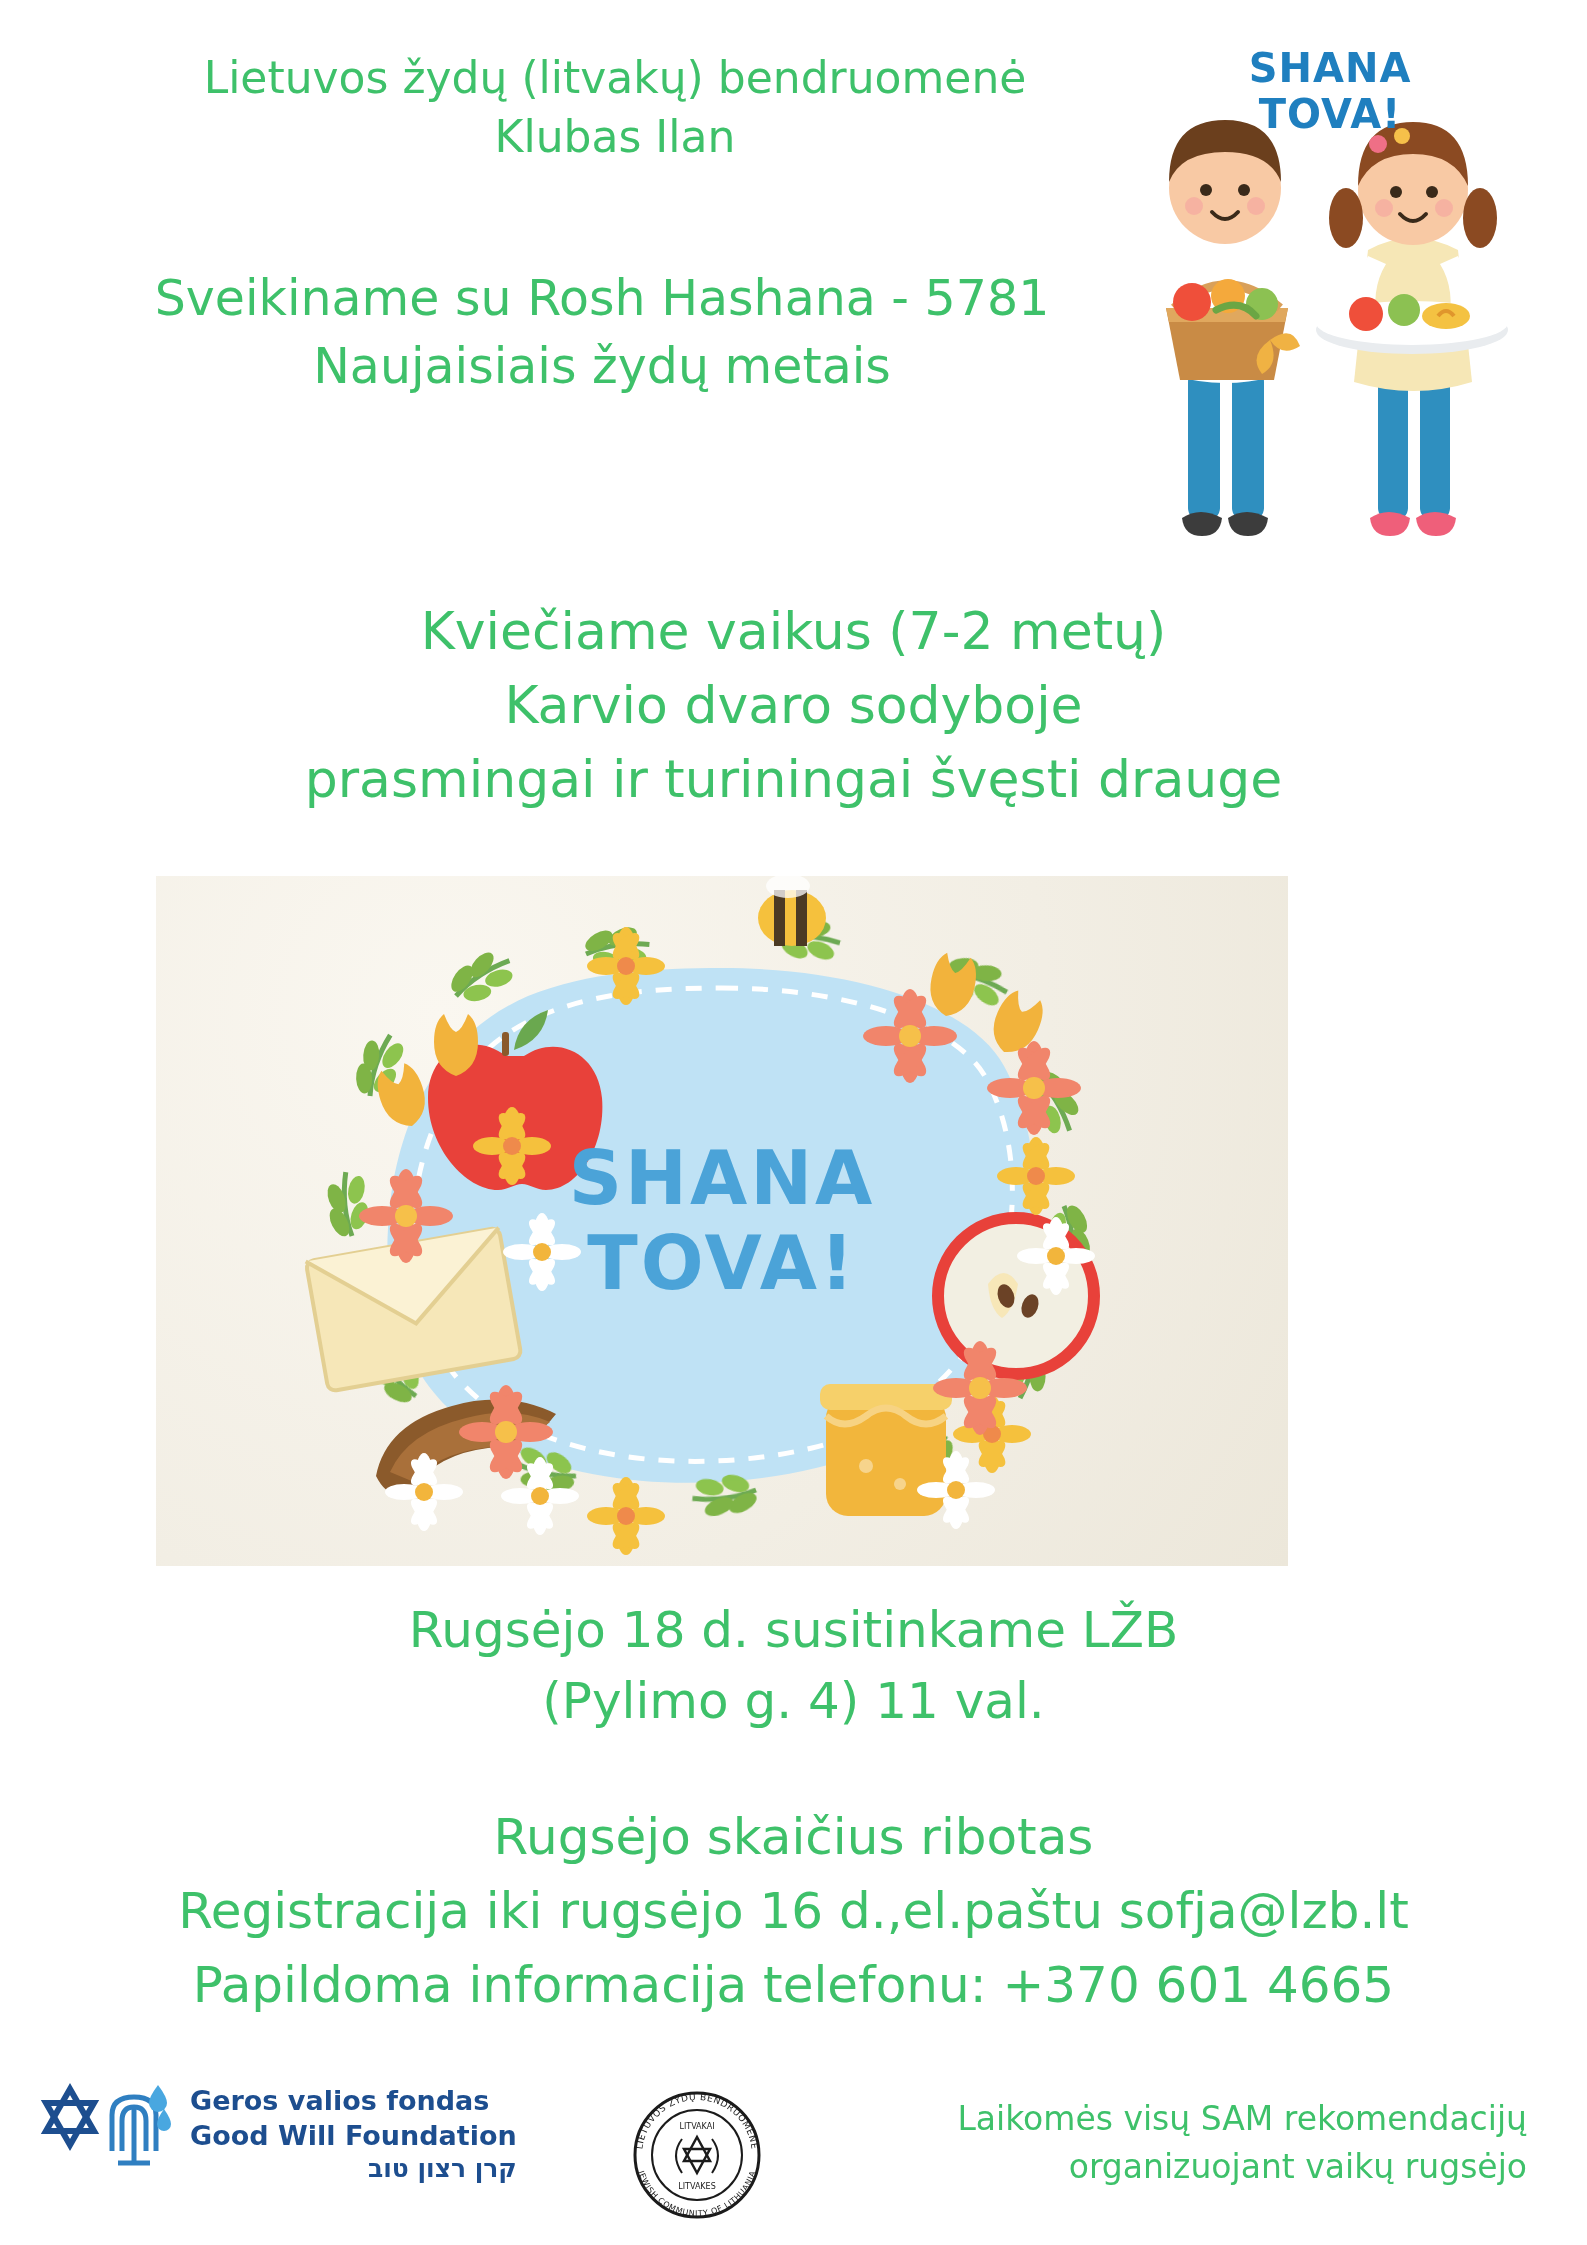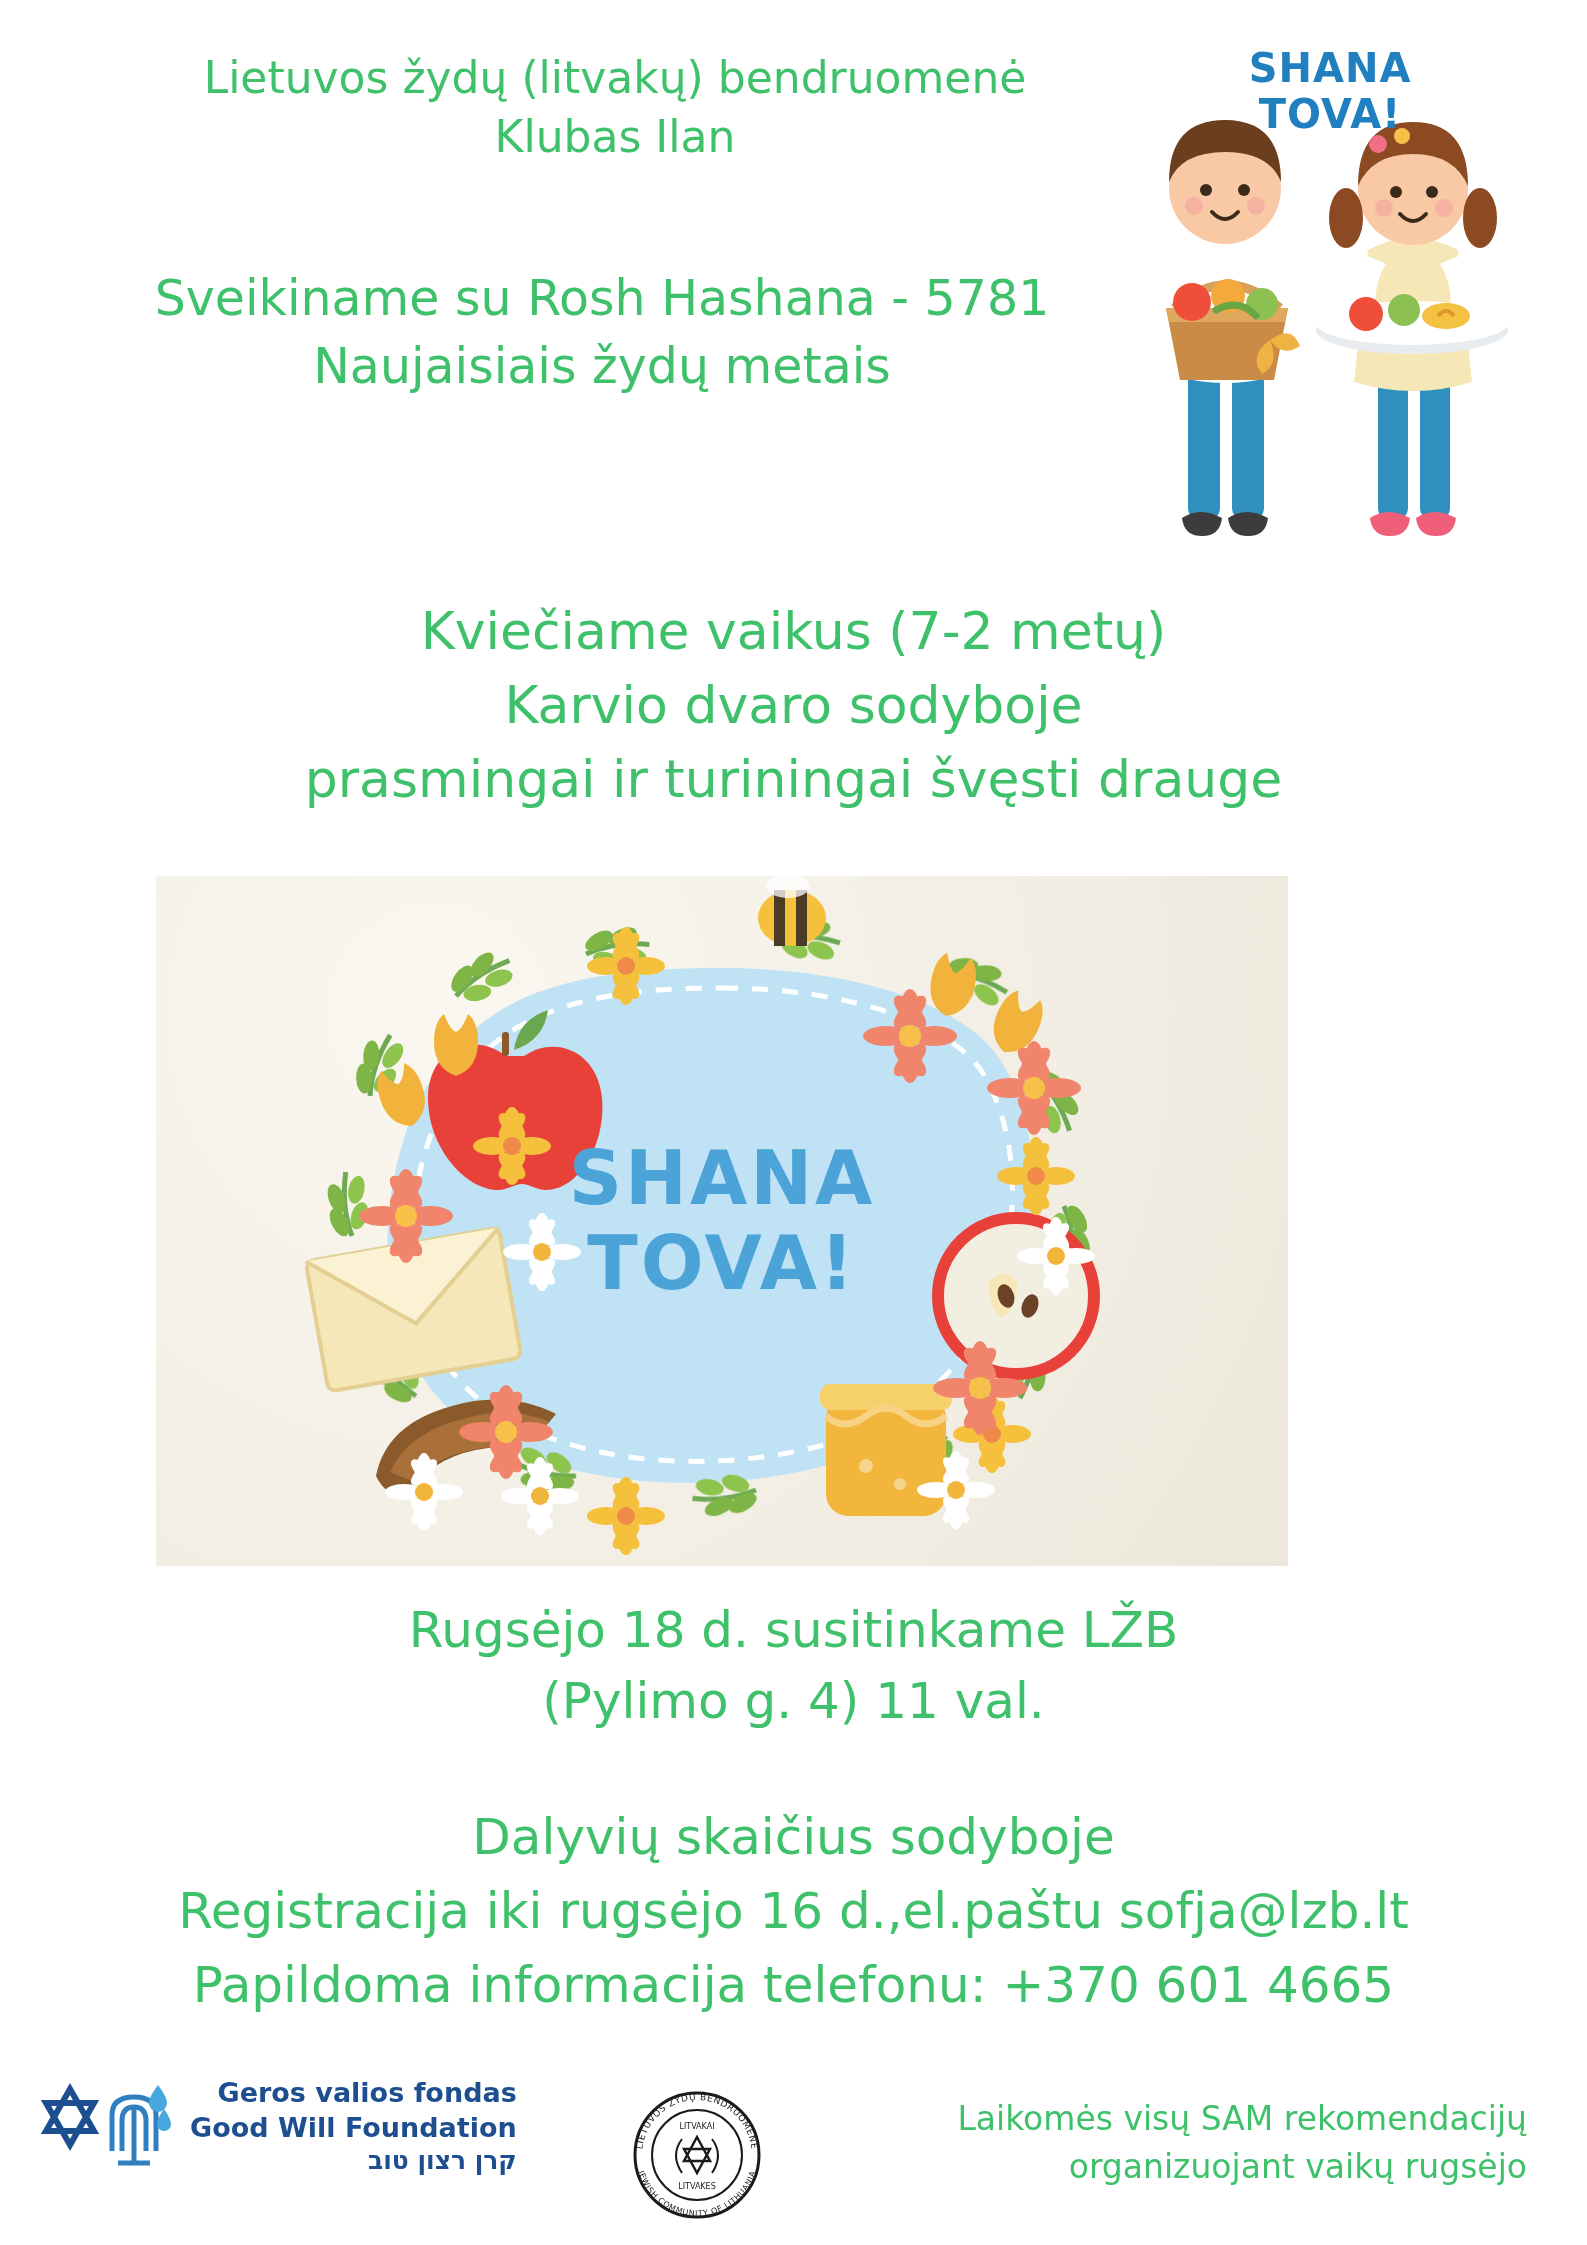--- a/index.html
+++ b/index.html
@@ -160,26 +160,25 @@
   .gwf-logo {
     position: absolute;
     left: 34px;
     top: 20px;
     width: 145px;
     height: 115px;
   }
   .gwf-text {
     position: absolute;
     left: 190px;
-    top: 20px;
+    top: 28px;
     color: #1d4e8f;
     font-weight: bold;
     font-size: 27px;
     line-height: 1.3;
-    text-align: right;
   }
   .gwf-text .heb {
     color: #1d4e8f;
     font-size: 25px;
     direction: rtl;
   }
   .lzb-seal {
     position: absolute;
     left: 620px;
     top: 22px;
@@ -446,21 +445,21 @@
       <span class="l2">TOVA!</span>
     </div>
   </div>
 
   <div class="date-block">
     <span class="line">Rugsėjo 18 d. susitinkame LŽB</span>
     <span class="line">(Pylimo g. 4) 11 val.</span>
   </div>
 
   <div class="reg-block">
-    <span class="line">Dalyvių skaičius sodyboje</span>
+    <span class="line">Rugsėjo skaičius ribotas</span>
     <span class="line">Registracija iki rugsėjo 16 d.,el.paštu sofja@lzb.lt</span>
     <span class="line">Papildoma informacija telefonu: +370 601 4665</span>
   </div>
 
   <div class="footer">
 
     <div class="gwf-logo">
       <svg width="145" height="115" viewBox="0 0 145 115" xmlns="http://www.w3.org/2000/svg">
 
         <g stroke="#1d4e8f" stroke-width="6" fill="none">

